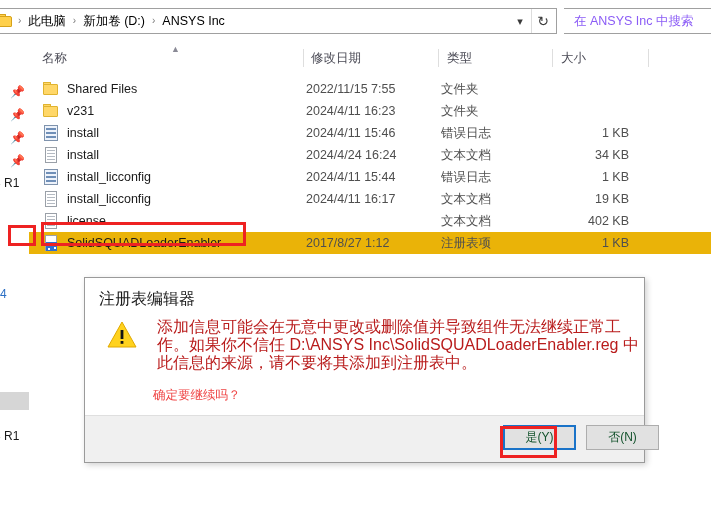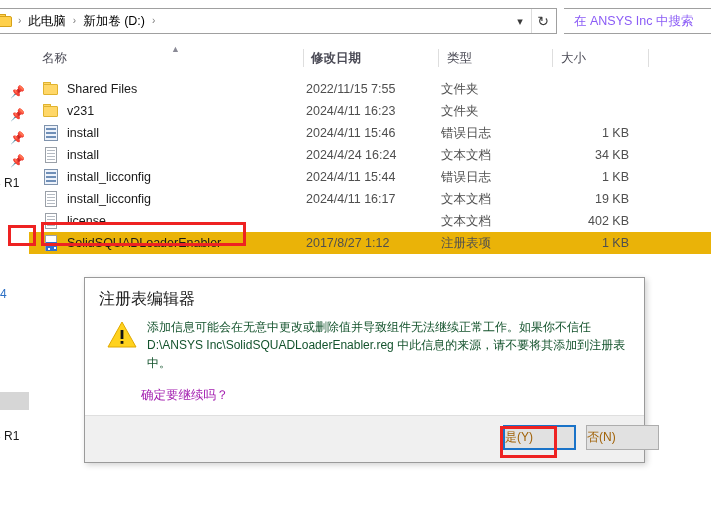--- a/index.html
+++ b/index.html
@@ -349,53 +349,53 @@
     color: #1a1a1a;
     white-space: nowrap;
   }
   #warn-icon {
     position: absolute;
     left: 22px; top: 43px;
     width: 30px; height: 27px;
   }
   #dialog-message {
     position: absolute;
-    left: 62px; top: 40px;
+    left: 72px; top: 40px;
     width: 482px;
-    font-size: 12px;
-    color: #14532d;
+    font-size: 16px;
+    color: #b91c1c;
     line-height: 18px;
   }
   #dialog-question {
     position: absolute;
-    left: 56px; top: 108px;
+    left: 68px; top: 108px;
     width: 460px;
     font-size: 12.5px;
-    color: #a21caf;
+    color: #ef4444;
     line-height: 18px;
   }
   #dialog-footer {
     position: absolute;
     left: 0; bottom: 0;
     width: 559px; height: 47px;
     background: #f0f0f0;
     border-top: 1px solid #dfdfdf;
     box-sizing: border-box;
   }
   .dlg-btn {
     position: absolute;
     top: 9px;
     width: 73px; height: 25px;
     background: #e1e1e1;
     border: 1px solid #adadad;
     box-sizing: border-box;
     font-family: "Liberation Sans", "DejaVu Sans", sans-serif;
     font-size: 12px;
-    color: #a16207;
-    text-align: left;
+    color: #14532d;
+    text-align: center;
     line-height: 23px;
     cursor: default;
     padding: 0;
   }
   #btn-yes {
     left: 418px;
     border: 2px solid #1a73c8;
     line-height: 21px;
   }
   #btn-no {
@@ -412,36 +412,37 @@
     <div id="breadcrumb-box">
       <span id="folder-chip">
         <span class="f-tab"></span>
           <span class="f-body"></span>
       </span>
       <span class="crumb-sep">›</span>
       <span class="crumb">此电脑</span>
       <span class="crumb-sep">›</span>
       <span class="crumb">新加卷 (D:)</span>
       <span class="crumb-sep">›</span>
+      <span class="crumb">ANSYS Inc</span>
 
       <span id="crumb-dropdown">▾</span>
       <span id="crumb-refresh">↻</span>
     </div>
 
     <div id="search-box">
       <span id="search-input-text">在 ANSYS Inc 中搜索</span>
     </div>
   </div>
 
   <div id="col-header">
     <div id="sort-caret">▲</div>
 
     <div class="col-h" style="left:42px;">名称</div>
     <div class="col-div" style="left:303px;"></div>
-    <div class="col-h" style="left:311px;font-weight:bold;">修改日期</div>
+    <div class="col-h" style="left:311px;">修改日期</div>
     <div class="col-div" style="left:438px;"></div>
     <div class="col-h" style="left:447px;">类型</div>
     <div class="col-div" style="left:552px;"></div>
     <div class="col-h" style="left:561px;">大小</div>
     <div class="col-div" style="left:648px;"></div>
   </div>
 
   <div id="nav-strip">
     <span class="pin-icon" style="top:13px;">📌</span>
     <span class="pin-icon" style="top:36px;">📌</span>

